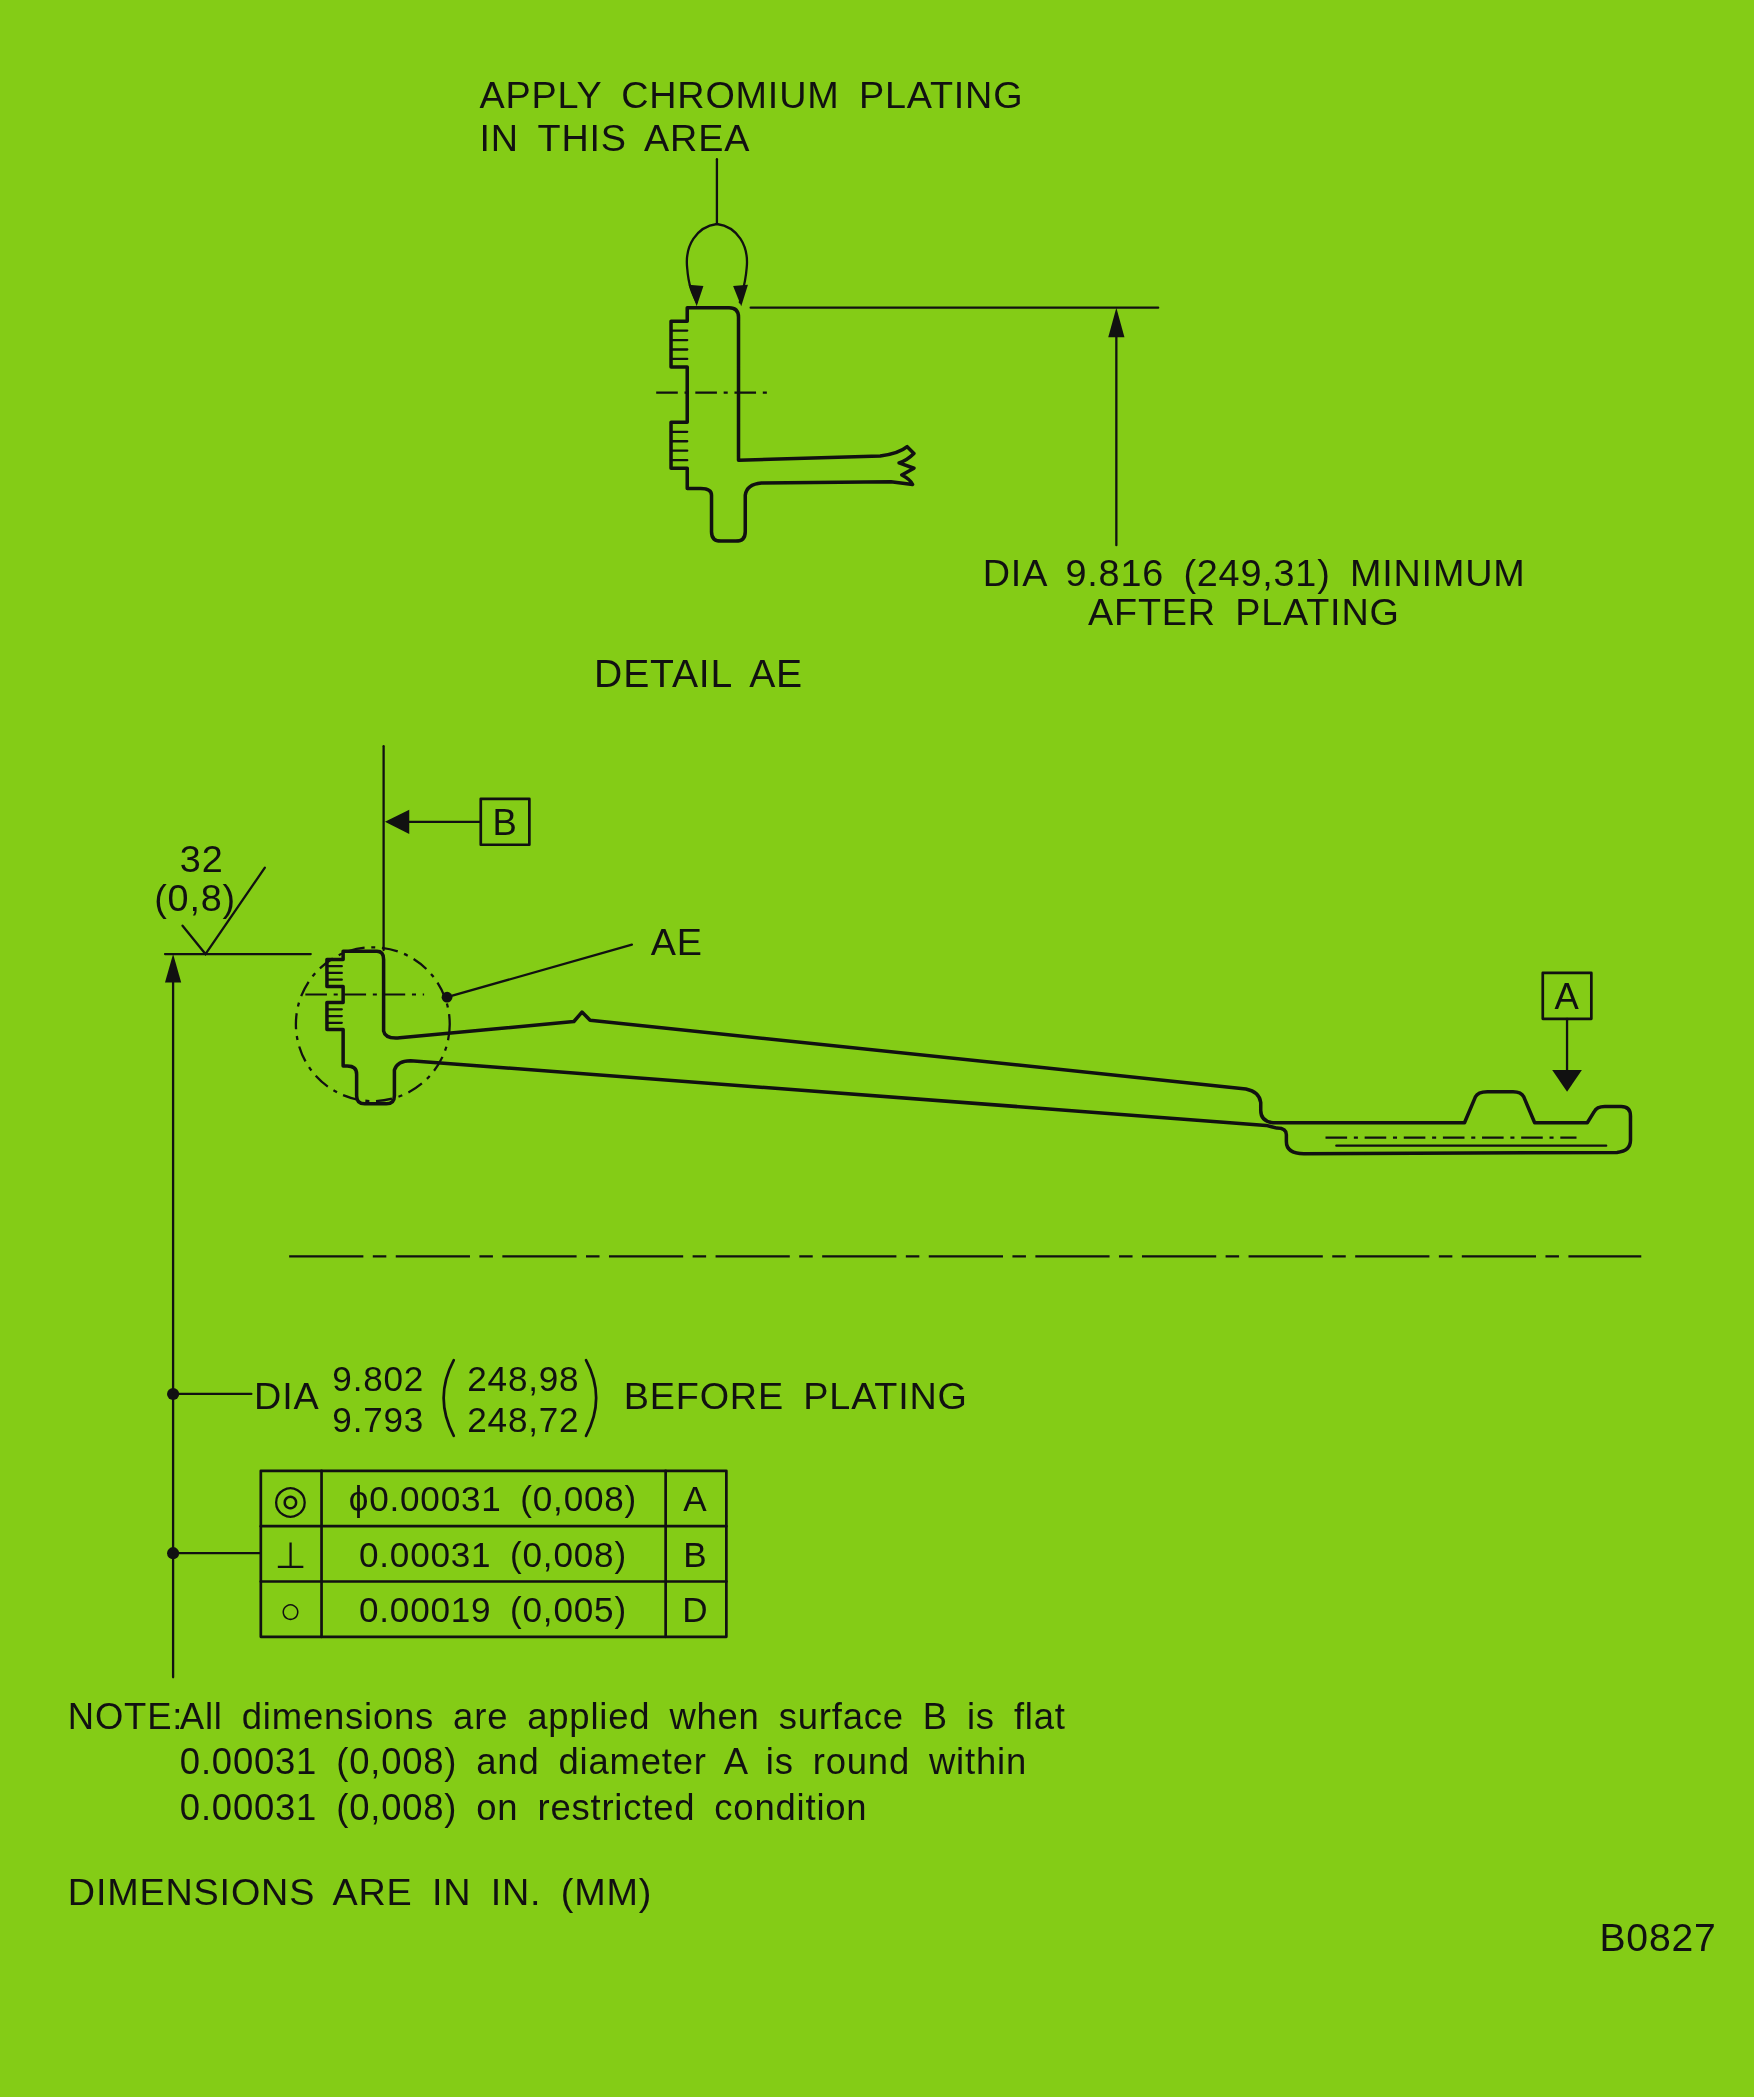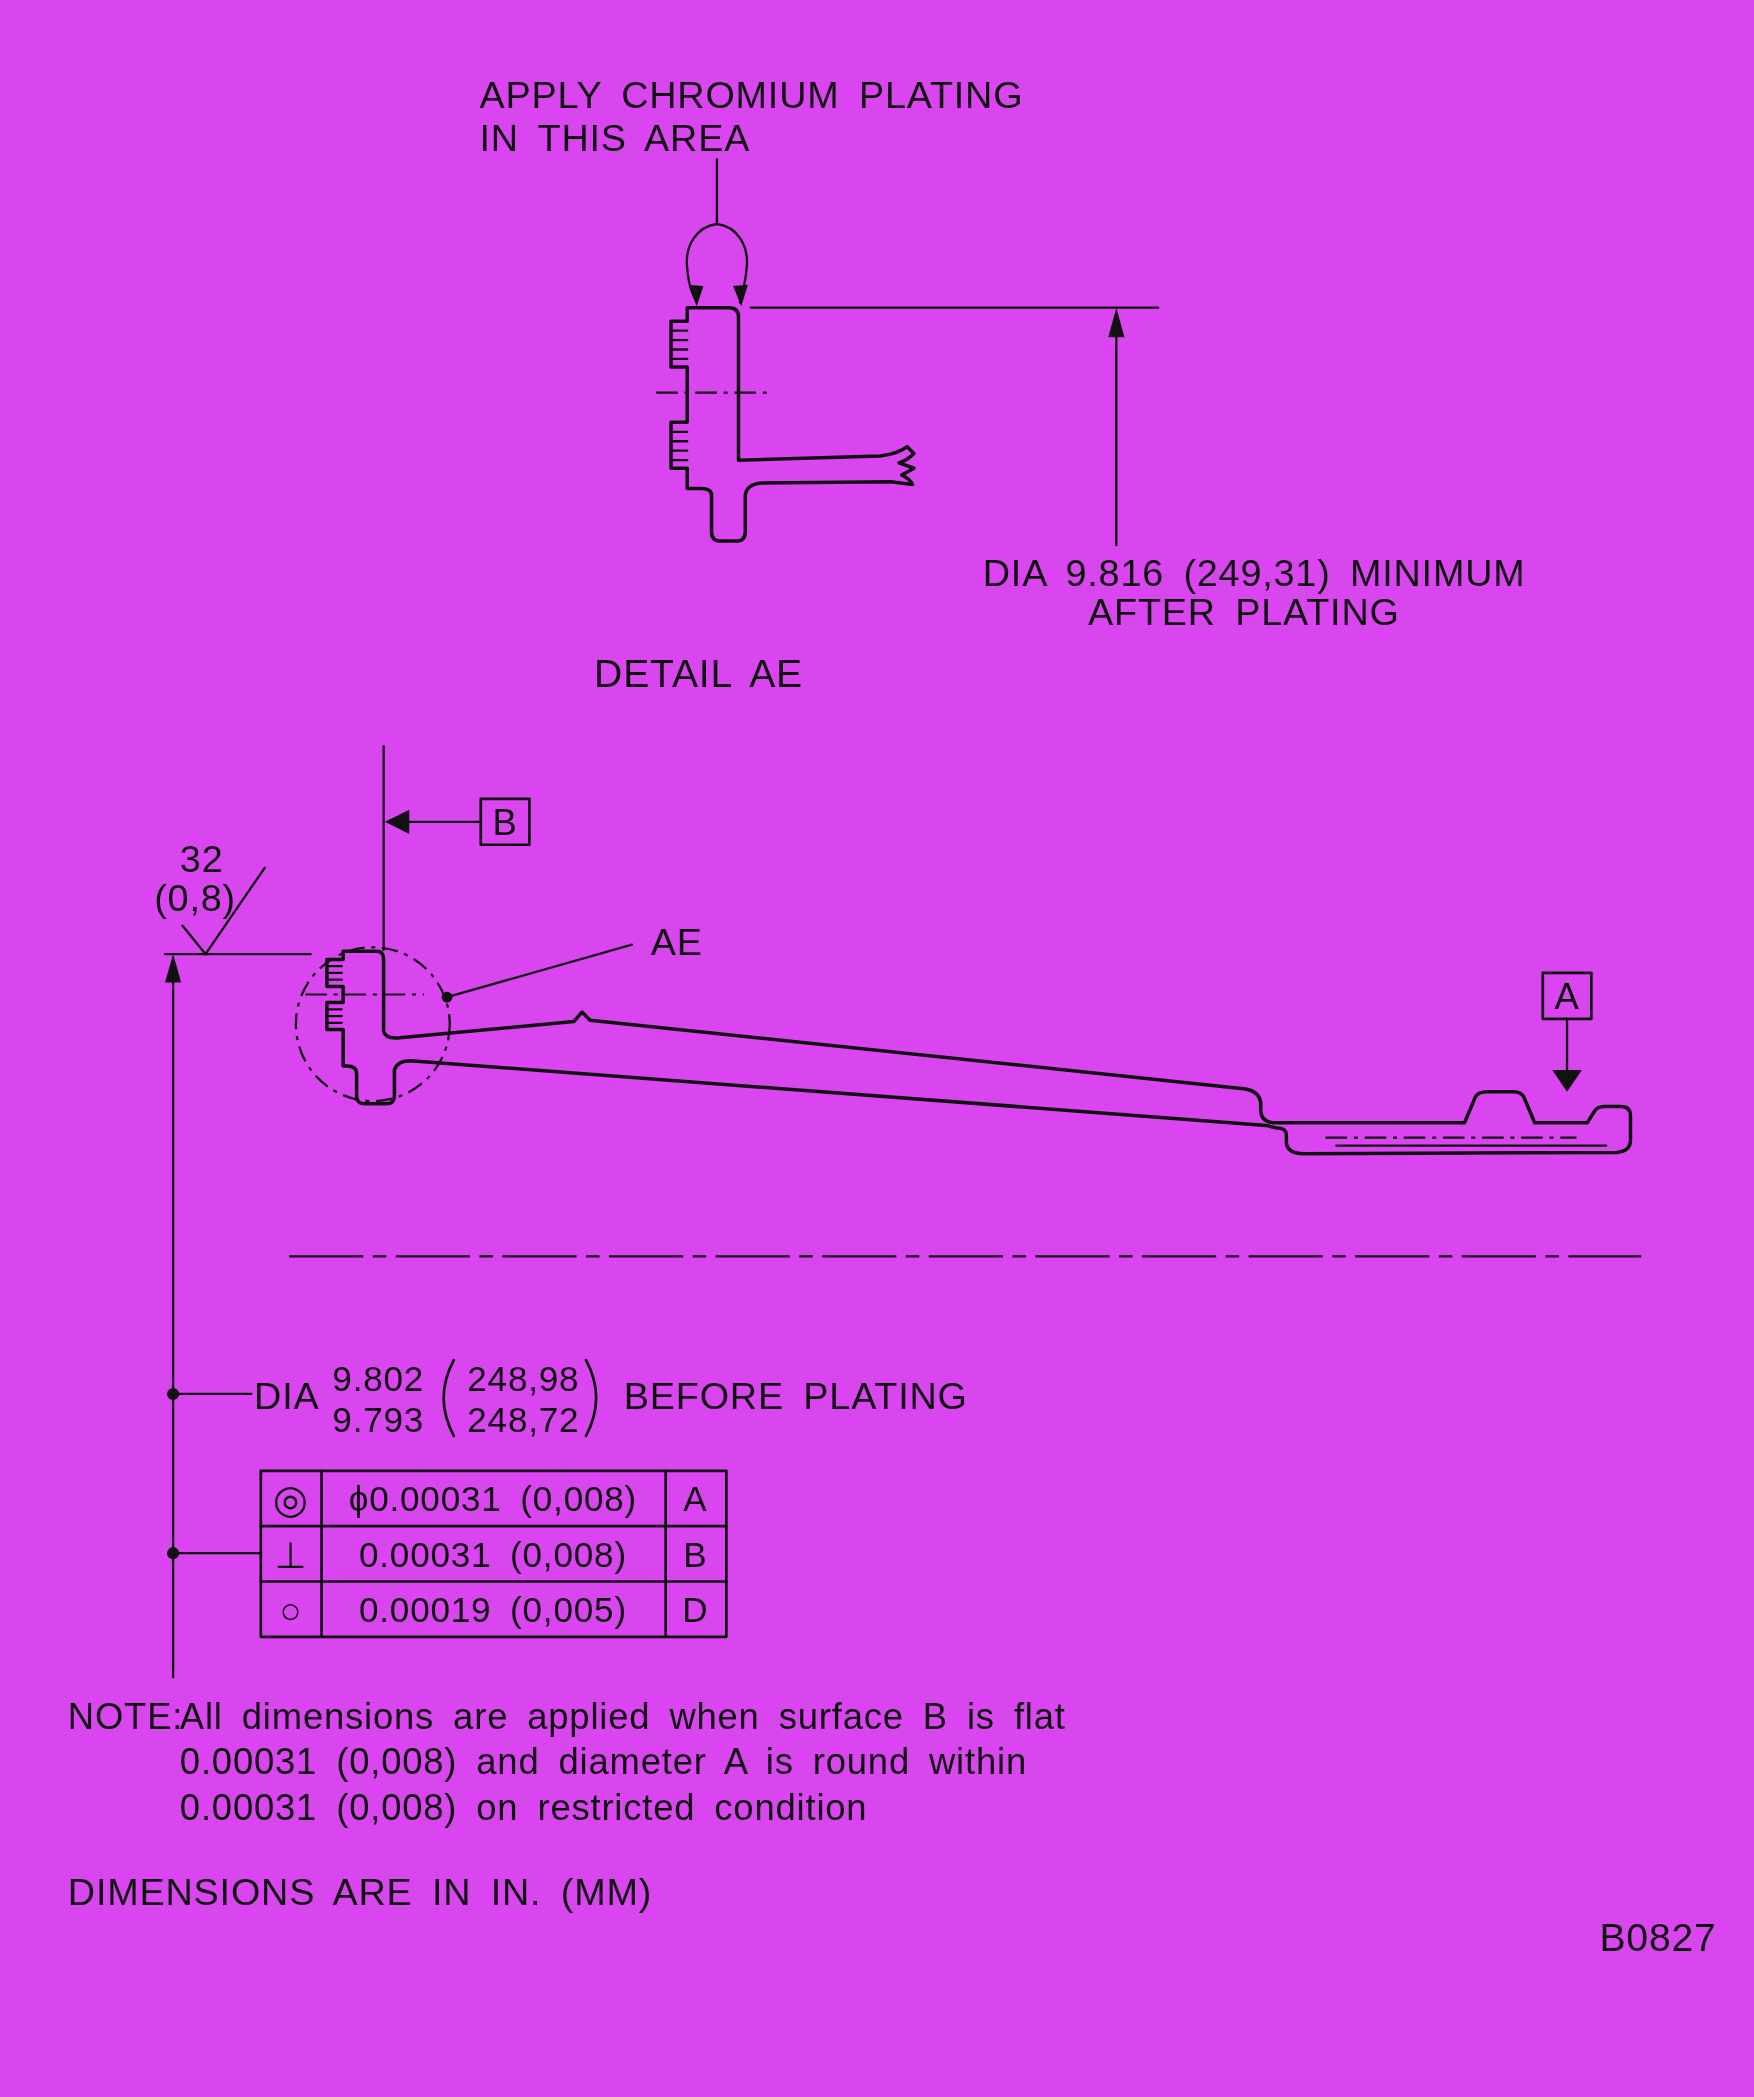--- a/index.html
+++ b/index.html
@@ -1,16 +1,16 @@
 <!DOCTYPE html>
 <html style="font-size:10.3px"><head>
 <meta charset="utf-8">
 <style>
   html,body{margin:0;padding:0;background:#ffffff;}
-  .page{position:relative;width:1755px;height:2097px;background:#d946ef;overflow:hidden;}
+  .page{position:relative;width:1755px;height:2097px;background:#84cc16;overflow:hidden;}
   svg{position:absolute;left:0;top:0;}
   text{font-family:"Liberation Sans","DejaVu Sans",sans-serif;fill:#111;letter-spacing:0.6px;word-spacing:6px;}
   .t29{font-size:29px;}
   .t28{font-size:28px;}
   .t27{font-size:27px;}
   .t26{font-size:26px;}
   .sym30{font-size:30px;letter-spacing:0;}
   .sym27{font-size:27px;letter-spacing:0;}
   .ln{stroke:#111;fill:none;stroke-width:2;stroke-linecap:round;stroke-linejoin:round;}
   .part{stroke:#111;fill:none;stroke-width:2.6;stroke-linecap:round;stroke-linejoin:round;}

